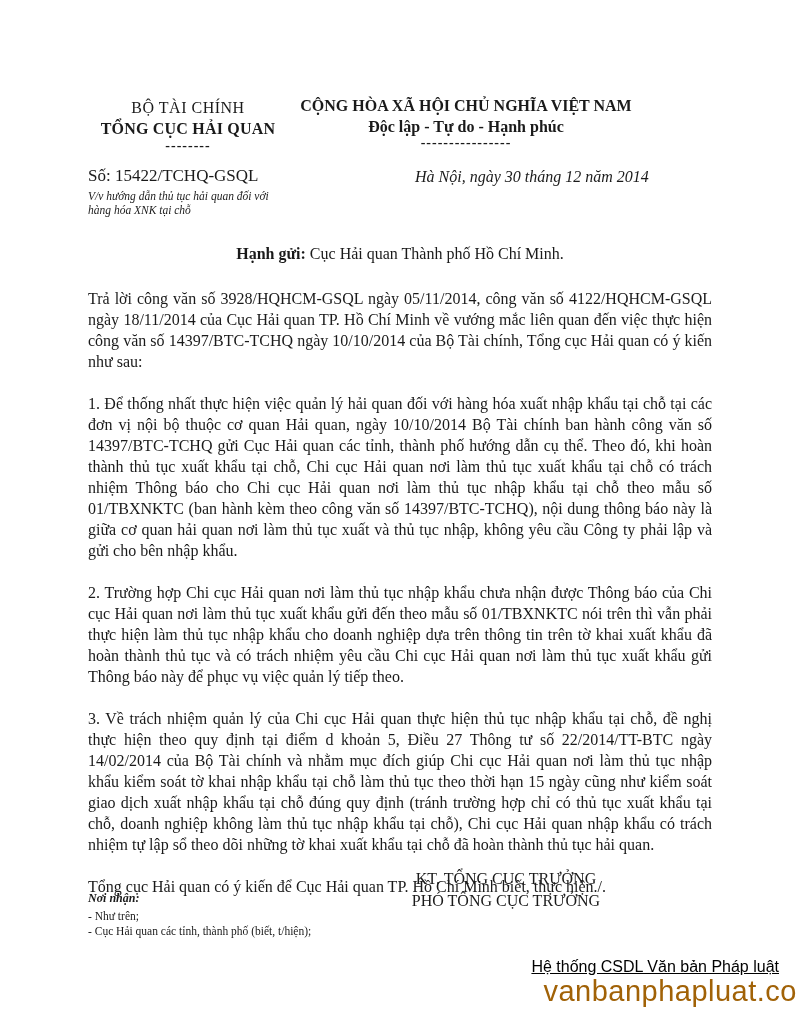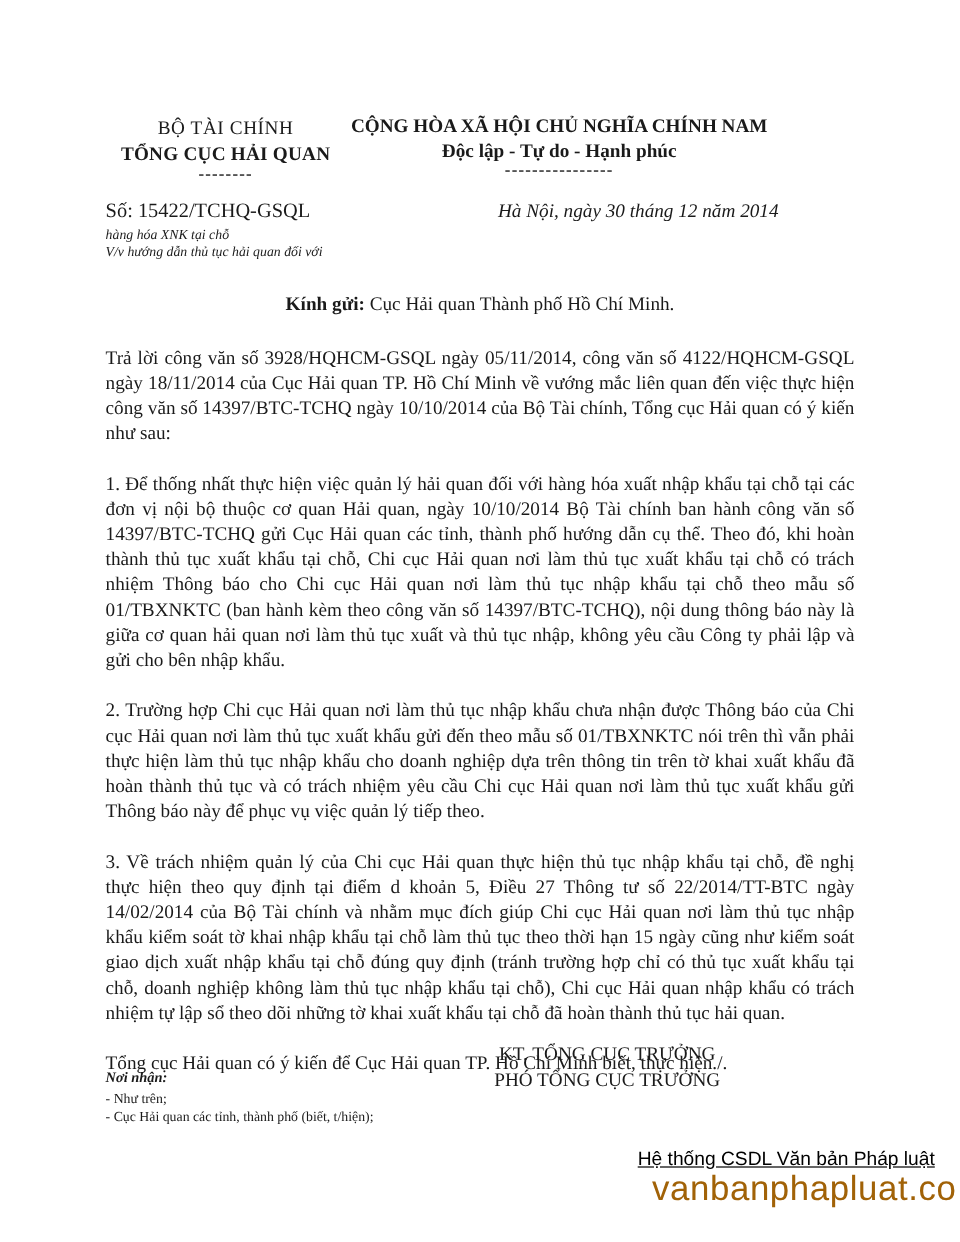--- a/index.html
+++ b/index.html
@@ -84,35 +84,35 @@
 
 <div class="page">
 
   <div class="org-block">
     <div class="org-line1">BỘ TÀI CHÍNH</div>
     <div class="org-line2">TỔNG CỤC HẢI QUAN</div>
     <div class="org-divider">--------</div>
   </div>
 
   <div class="national-block">
-    <div class="nat-line1">CỘNG HÒA XÃ HỘI CHỦ NGHĨA CHÍNH NAM</div>
+    <div class="nat-line1">CỘNG HÒA XÃ HỘI CHỦ NGHĨA VIỆT NAM</div>
     <div class="nat-line2">Độc lập - Tự do - Hạnh phúc</div>
     <div class="nat-divider">----------------</div>
   </div>
 
   <div class="doc-number">Số: 15422/TCHQ-GSQL</div>
   <div class="doc-subject">
+    <div>V/v hướng dẫn thủ tục hải quan đối với</div>
     <div>hàng hóa XNK tại chỗ</div>
-    <div>V/v hướng dẫn thủ tục hải quan đối với</div>
   </div>
 
   <div class="date-line">Hà Nội, ngày 30 tháng 12 năm 2014</div>
 
   <div class="body-block">
-    <p class="salutation"><span class="bold">Kính gửi:</span><span> Cục Hải quan Thành phố Hồ Chí Minh.</span></p>
+    <p class="salutation"><span class="bold">Hạnh gửi:</span><span> Cục Hải quan Thành phố Hồ Chí Minh.</span></p>
     <p class="para">Trả lời công văn số 3928/HQHCM-GSQL ngày 05/11/2014, công văn số 4122/HQHCM-GSQL ngày 18/11/2014 của Cục Hải quan TP. Hồ Chí Minh về vướng mắc liên quan đến việc thực hiện công văn số 14397/BTC-TCHQ ngày 10/10/2014 của Bộ Tài chính, Tổng cục Hải quan có ý kiến như sau:</p>
     <p class="para">1. Để thống nhất thực hiện việc quản lý hải quan đối với hàng hóa xuất nhập khẩu tại chỗ tại các đơn vị nội bộ thuộc cơ quan Hải quan, ngày 10/10/2014 Bộ Tài chính ban hành công văn số 14397/BTC-TCHQ gửi Cục Hải quan các tỉnh, thành phố hướng dẫn cụ thể. Theo đó, khi hoàn thành thủ tục xuất khẩu tại chỗ, Chi cục Hải quan nơi làm thủ tục xuất khẩu tại chỗ có trách nhiệm Thông báo cho Chi cục Hải quan nơi làm thủ tục nhập khẩu tại chỗ theo mẫu số 01/TBXNKTC (ban hành kèm theo công văn số 14397/BTC-TCHQ), nội dung thông báo này là giữa cơ quan hải quan nơi làm thủ tục xuất và thủ tục nhập, không yêu cầu Công ty phải lập và gửi cho bên nhập khẩu.</p>
     <p class="para">2. Trường hợp Chi cục Hải quan nơi làm thủ tục nhập khẩu chưa nhận được Thông báo của Chi cục Hải quan nơi làm thủ tục xuất khẩu gửi đến theo mẫu số 01/TBXNKTC nói trên thì vẫn phải thực hiện làm thủ tục nhập khẩu cho doanh nghiệp dựa trên thông tin trên tờ khai xuất khẩu đã hoàn thành thủ tục và có trách nhiệm yêu cầu Chi cục Hải quan nơi làm thủ tục xuất khẩu gửi Thông báo này để phục vụ việc quản lý tiếp theo.</p>
     <p class="para">3. Về trách nhiệm quản lý của Chi cục Hải quan thực hiện thủ tục nhập khẩu tại chỗ, đề nghị thực hiện theo quy định tại điểm d khoản 5, Điều 27 Thông tư số 22/2014/TT-BTC ngày 14/02/2014 của Bộ Tài chính và nhằm mục đích giúp Chi cục Hải quan nơi làm thủ tục nhập khẩu kiểm soát tờ khai nhập khẩu tại chỗ làm thủ tục theo thời hạn 15 ngày cũng như kiểm soát giao dịch xuất nhập khẩu tại chỗ đúng quy định (tránh trường hợp chỉ có thủ tục xuất khẩu tại chỗ, doanh nghiệp không làm thủ tục nhập khẩu tại chỗ), Chi cục Hải quan nhập khẩu có trách nhiệm tự lập sổ theo dõi những tờ khai xuất khẩu tại chỗ đã hoàn thành thủ tục hải quan.</p>
     <p class="para">Tổng cục Hải quan có ý kiến để Cục Hải quan TP. Hồ Chí Minh biết, thực hiện./.</p>
   </div>
 
   <div class="signature-block">
     <div>KT. TỔNG CỤC TRƯỞNG</div>
     <div>PHÓ TỔNG CỤC TRƯỞNG</div>

